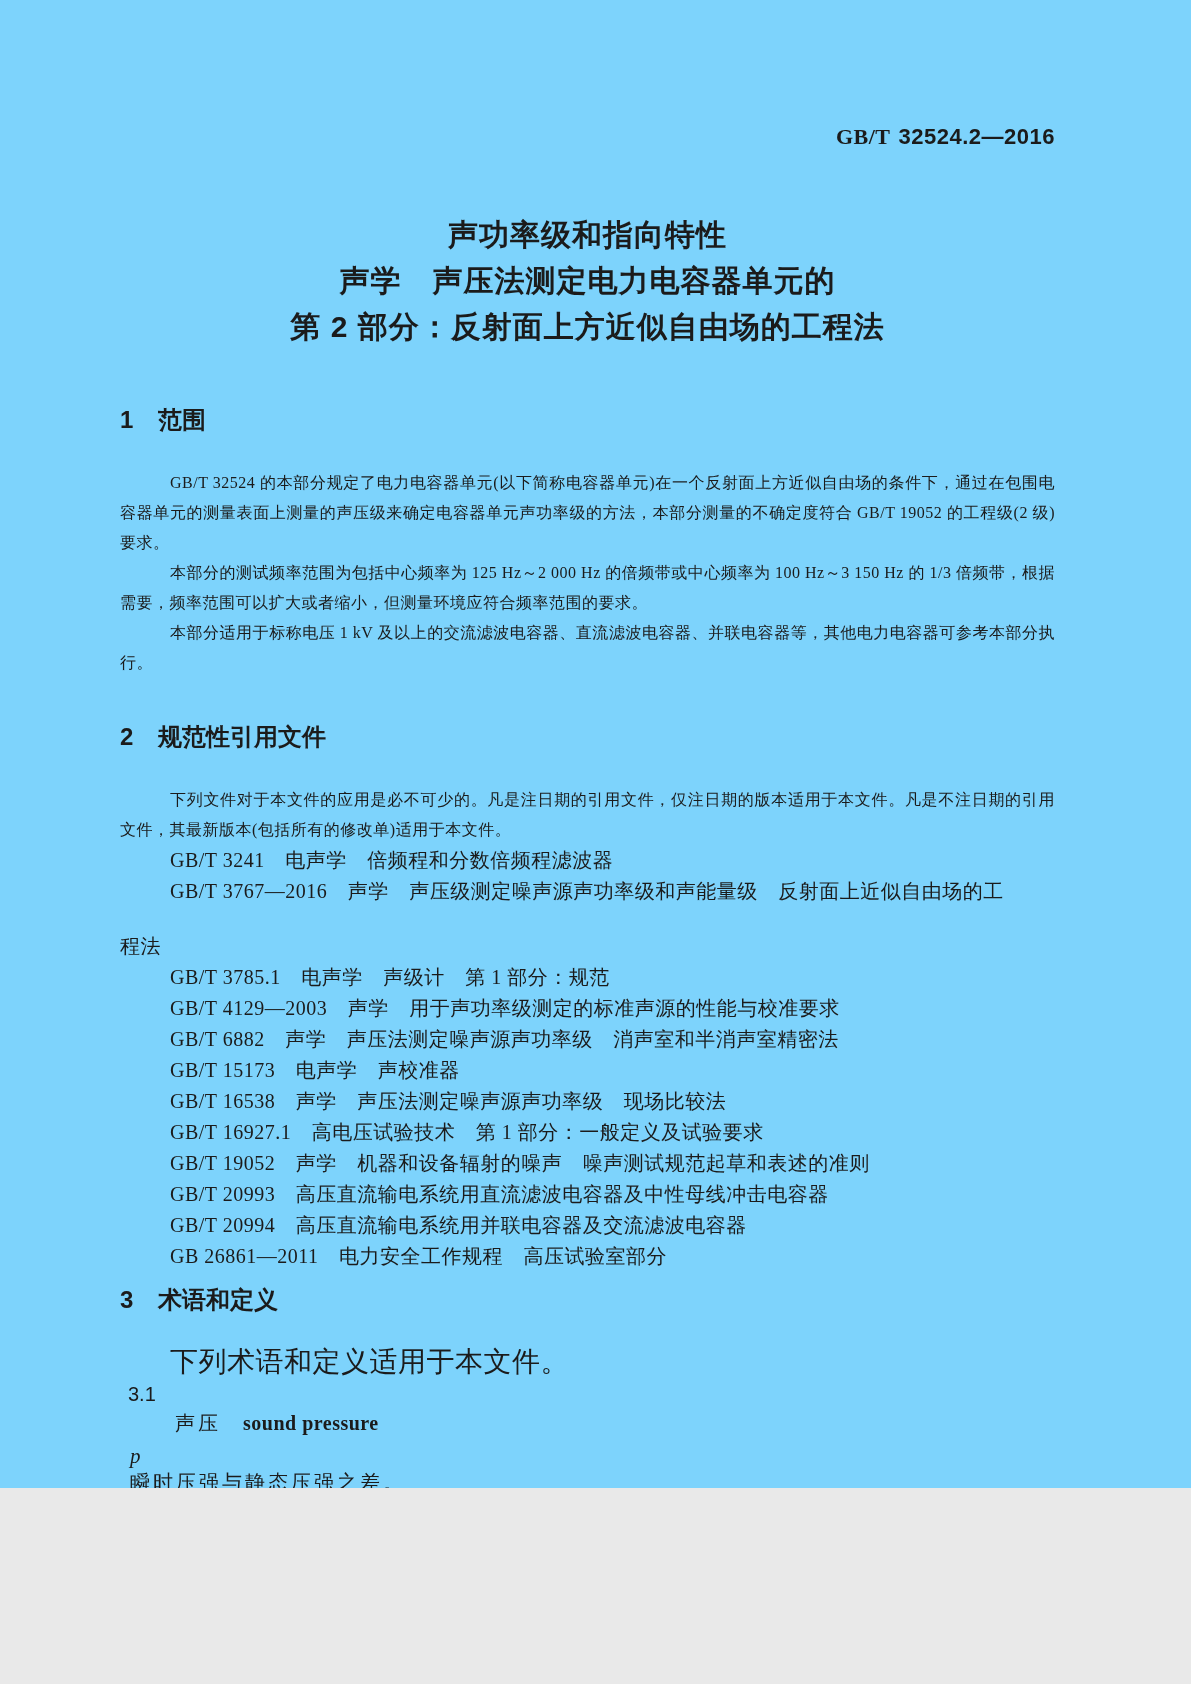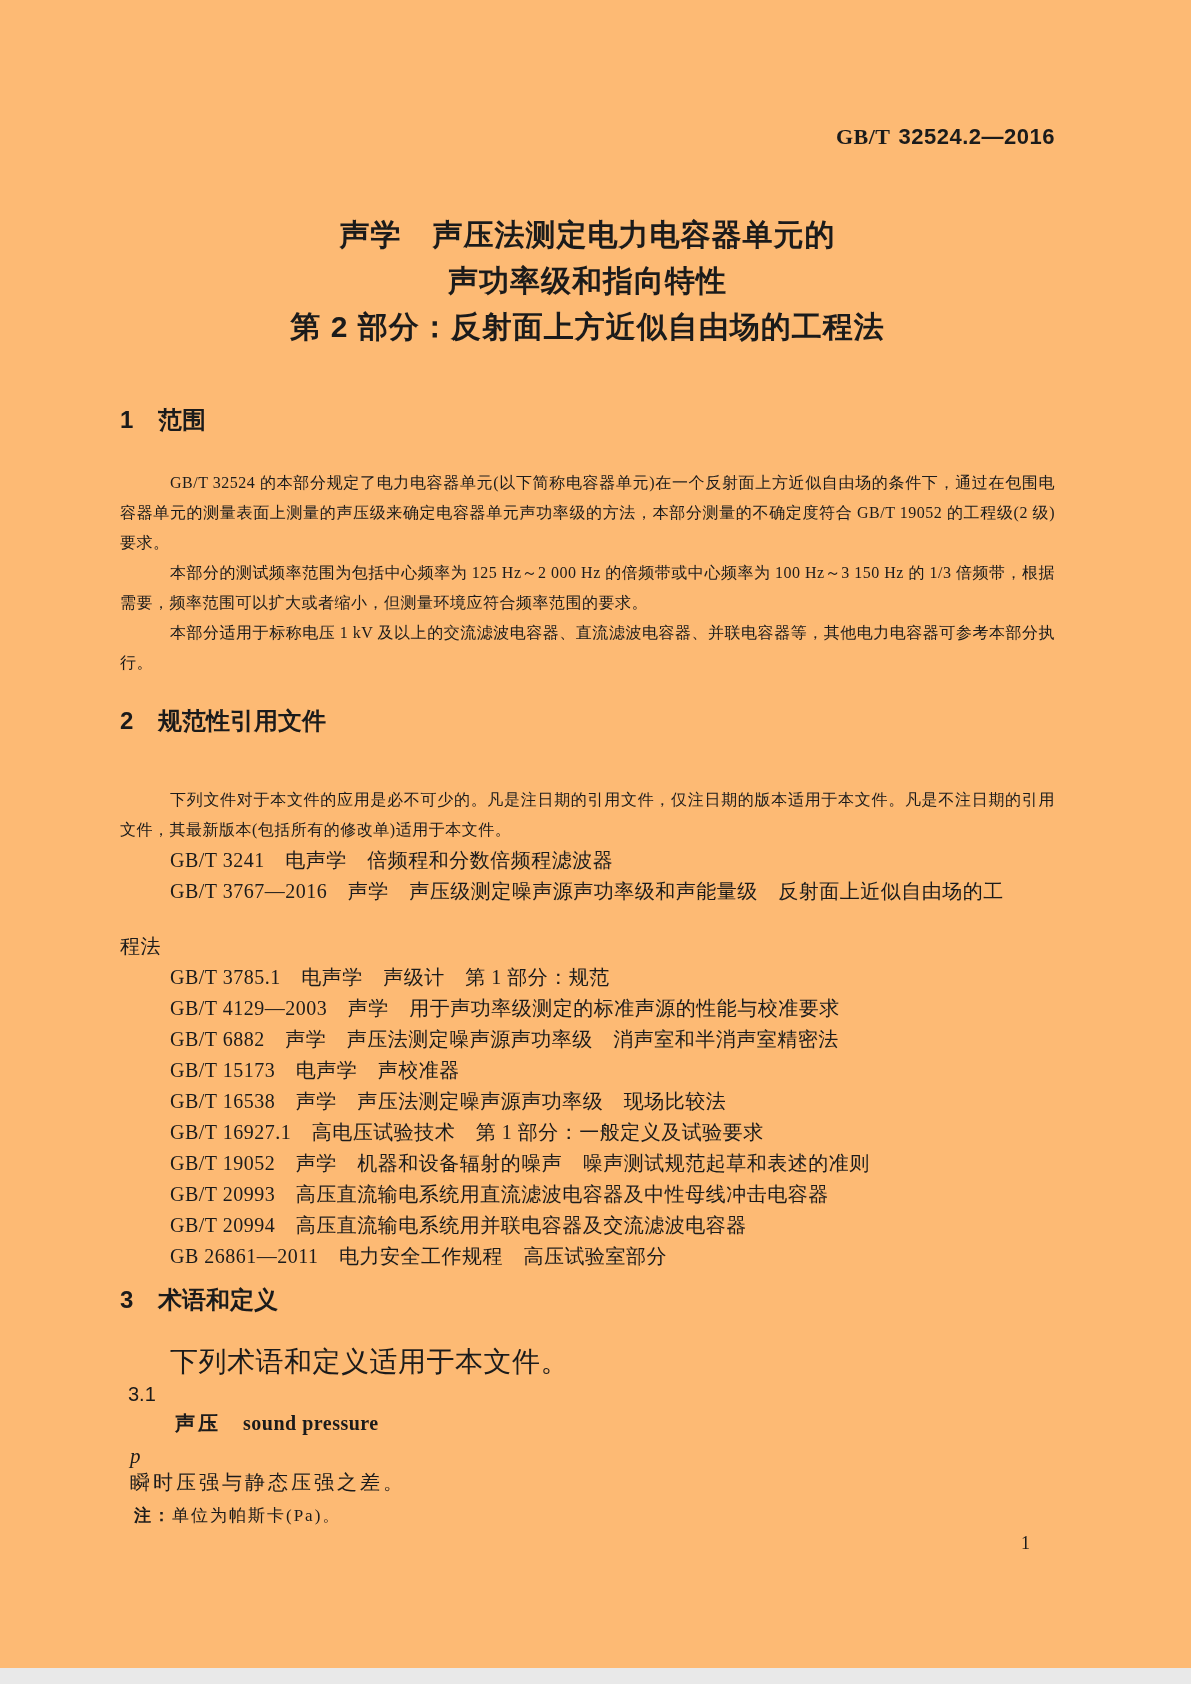--- a/index.html
+++ b/index.html
@@ -1,19 +1,19 @@
 <!DOCTYPE html>
 <html><head>
 <meta charset="utf-8">
 <style>
   * { margin:0; padding:0; box-sizing:border-box; }
   html,body { background:#e9e9e9; }
   .page {
-    position:relative; width:1191px; height:1668px; margin:0 auto;
-    background:#fdba74; color:#1b1b1b; overflow:hidden;
+    position:relative; width:1191px; height:1488px; margin:0 auto;
+    background:#7dd3fc; color:#1b1b1b; overflow:hidden;
     font-family:"Liberation Serif","DejaVu Serif",serif;
   }
   .abs { position:absolute; left:120px; width:935px; }
 
   
   .doc-code { top:124px; text-align:right; font-size:22px; font-weight:bold; line-height:26px; letter-spacing:0.5px; }
   .doc-code .code-num { font-family:"Liberation Sans","DejaVu Sans",sans-serif; font-weight:bold; margin-left:8px; }
 
   
   .doc-title {
@@ -21,61 +21,61 @@
     font-family:"Liberation Sans","DejaVu Sans",sans-serif;
     font-weight:bold; font-size:30px; line-height:46px; letter-spacing:1px;
   }
 
   
   .sec-heading {
     font-family:"Liberation Sans","DejaVu Sans",sans-serif;
     font-weight:bold; font-size:24px; line-height:30px;
   }
   .sec-heading .h-num { display:inline-block; min-width:14px; margin-right:24px; }
-  .h1 { top:405px; } .h2 { top:706px; } .h3 { top:1285px; }
+  .h1 { top:405px; } .h2 { top:722px; } .h3 { top:1285px; }
 
   
   .body-block { font-size:16px; line-height:30px; text-align:justify; letter-spacing:0.5px; }
   .body-block p { text-indent:50px; }
   .s1-body { top:468px; }
   .s2-intro { top:785px; }
 
   
   .refs { top:845px; font-size:20px; letter-spacing:0.5px; }
   .refs div { line-height:31px; text-indent:50px; white-space:nowrap; }
   .refs div.cont { text-indent:0;margin-top:24px; }
 
   
   .s3-intro { top:1347px; font-size:28px; line-height:30px; letter-spacing:0.5px; }
   .s3-intro p { text-indent:50px; }
   .clause-num { top:1379px; font-size:20px; line-height:30px; padding-left:8px;
                 font-family:"Liberation Sans","DejaVu Sans",sans-serif; }
   .term-line { top:1408px; font-size:20px; line-height:30px; padding-left:55px; }
-  .term-line .term-zh { font-family:"Liberation Sans","DejaVu Sans",sans-serif; font-weight:bold; letter-spacing:3px; }
+  .term-line .term-zh { font-family:"Liberation Sans","DejaVu Sans",sans-serif; font-weight:normal; letter-spacing:3px; }
   .term-line .term-en { font-weight:bold; margin-left:22px; letter-spacing:0.5px; }
   .symbol-line { top:1441px; font-size:21px; line-height:30px; padding-left:10px; font-style:italic; }
   .definition-line { top:1467px; font-size:20px; line-height:30px; padding-left:10px; letter-spacing:3px; }
   .note-line { top:1505px; font-size:17px; line-height:22px; padding-left:14px; letter-spacing:2px; }
   .note-line .note-label { font-family:"Liberation Sans","DejaVu Sans",sans-serif; font-weight:bold; }
 
   
   .page-num { position:absolute; right:161px; top:1531px; font-size:18px; line-height:24px; }
 </style>
 </head>
 <body>
 
 <div class="page">
 
   <div class="abs doc-code">
     <span>GB/T</span><span class="code-num">32524.2—2016</span>
   </div>
 
   <div class="abs doc-title">
+    <div>声功率级和指向特性</div>
     <div>声学　声压法测定电力电容器单元的</div>
-    <div>声功率级和指向特性</div>
     <div>第 2 部分：反射面上方近似自由场的工程法</div>
   </div>
 
   <div class="abs sec-heading h1">
     <span class="h-num">1</span><span>范围</span>
   </div>
 
   <div class="abs body-block s1-body">
     <p>GB/T 32524 的本部分规定了电力电容器单元(以下简称电容器单元)在一个反射面上方近似自由场的条件下，通过在包围电容器单元的测量表面上测量的声压级来确定电容器单元声功率级的方法，本部分测量的不确定度符合 GB/T 19052 的工程级(2 级)要求。</p>
     <p>本部分的测试频率范围为包括中心频率为 125 Hz～2 000 Hz 的倍频带或中心频率为 100 Hz～3 150 Hz 的 1/3 倍频带，根据需要，频率范围可以扩大或者缩小，但测量环境应符合频率范围的要求。</p>

